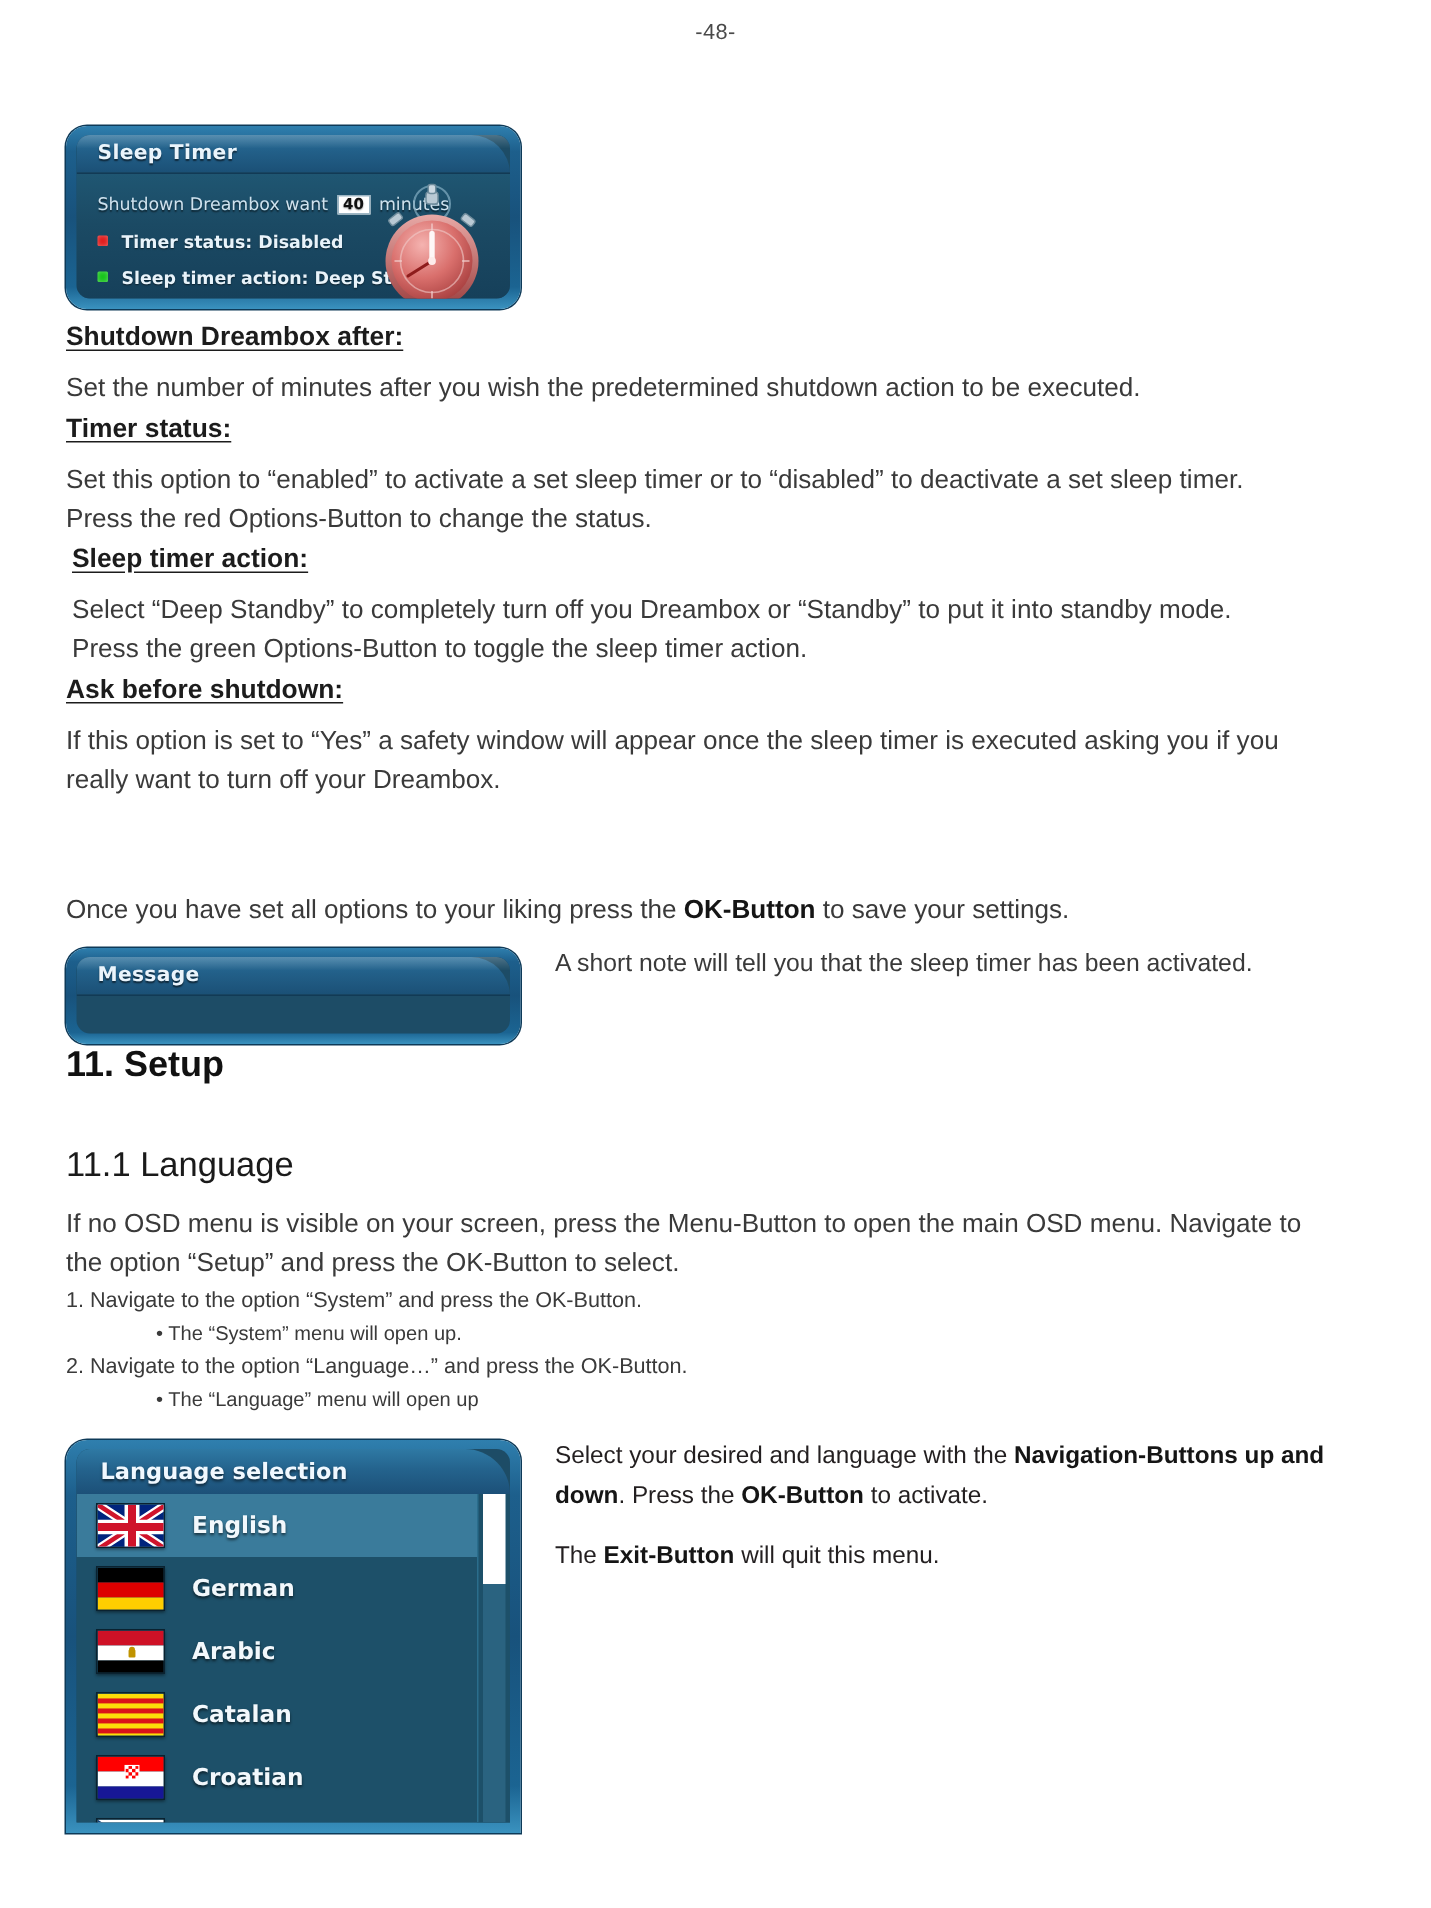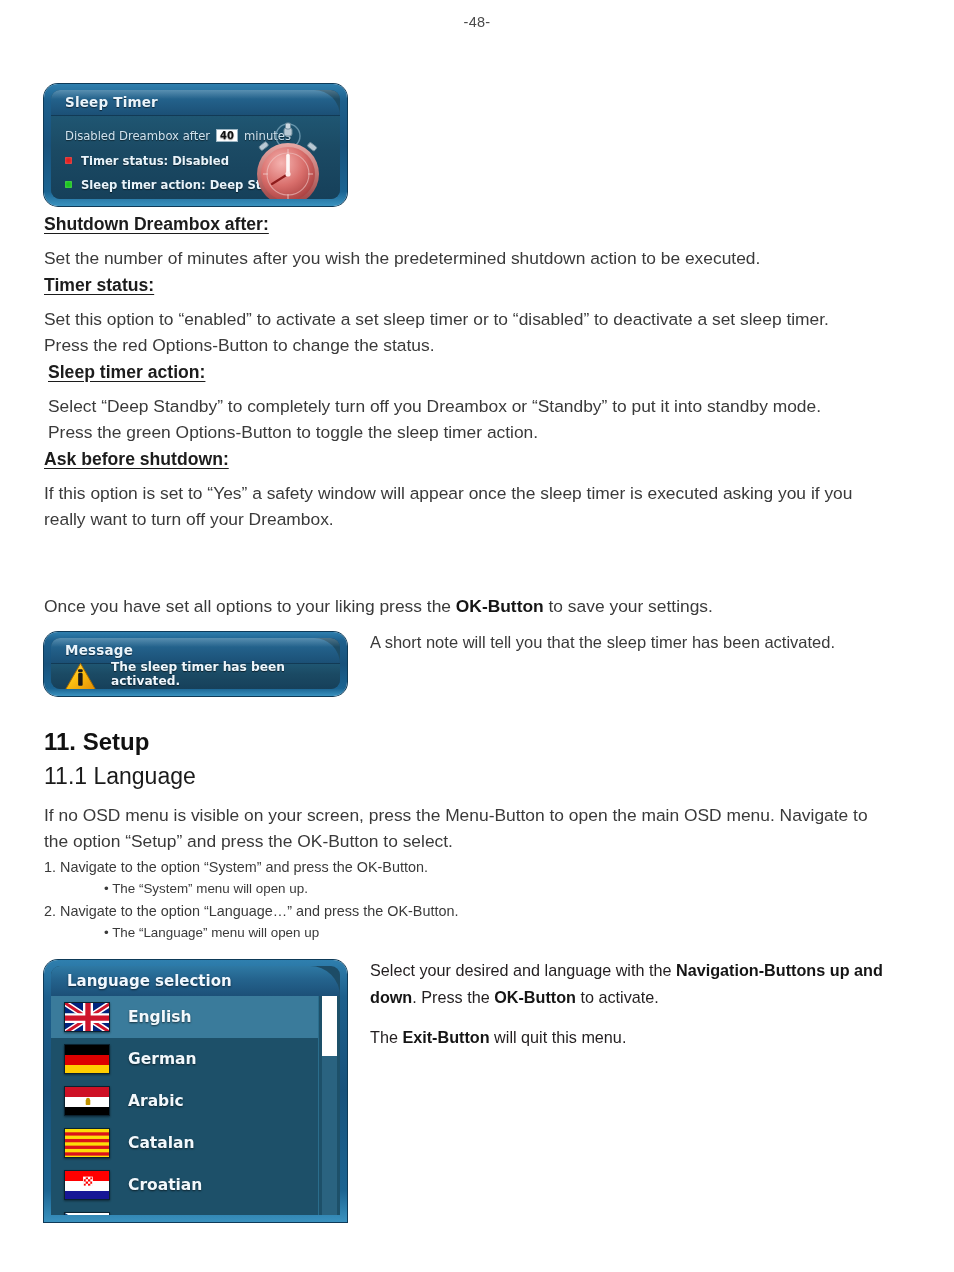--- a/index.html
+++ b/index.html
@@ -259,21 +259,21 @@
 <div class="page-number">-48-</div>
 
 <div class="osd" id="sleep-timer-shot">
   <div class="osd-inner">
     <div class="osd-titlebar">
       <div class="osd-title">Sleep Timer</div>
     </div>
     <div class="osd-body">
 
       <div class="st-row1">
-        <span>Disabled Dreambox after</span><span class="minutes-box">40</span><span>minutes</span>
+        <span>Shutdown Dreambox want</span><span class="minutes-box">40</span><span>minutes</span>
       </div>
 
       <div class="st-line" id="st-l1">
         <span class="led led-red"></span><span>Timer status: Disabled</span>
       </div>
       <div class="st-line" id="st-l2">
         <span class="led led-green"></span><span>Sleep timer action: Deep Standby</span>
       </div>
 
       <svg class="stopwatch" viewBox="0 0 76 86">
@@ -333,21 +333,21 @@
   <div style="position:absolute; top:447px; left:0; width:866px;">
     <div class="sub-head">Ask before shutdown:</div>
     <div class="body-text para" style="margin-top:9px;">If this option is set to “Yes” a safety window will appear once the sleep timer is executed asking you if you</div>
     <div class="body-text para">really want to turn off your Dreambox.</div>
   </div>
 
   <div class="body-text para" style="position:absolute; top:593px; left:0; width:866px;"><span>Once you have set all options to your liking press the </span><b>OK-Button</b><span> to save your settings.</span></div>
 
   <div class="body-text side-note" style="position:absolute; top:629px; left:326px; width:540px;">A short note will tell you that the sleep timer has been activated.</div>
 
-  <h1 class="chapter" style="position:absolute; top:727px; left:0;">11. Setup</h1>
+  <h1 class="chapter" style="position:absolute; top:695px; left:0;">11. Setup</h1>
   <h2 class="section" style="position:absolute; top:761px; left:0;">11.1 Language</h2>
 
   <div style="position:absolute; top:802px; left:0; width:866px;">
     <div class="body-text para">If no OSD menu is visible on your screen, press the Menu-Button to open the main OSD menu. Navigate to</div>
     <div class="body-text para">the option “Setup” and press the OK-Button to select.</div>
   </div>
 
   <div style="position:absolute; top:856px; left:0; width:866px;">
     <div class="numbered">1. Navigate to the option “System” and press the OK-Button.</div>
     <div class="bullet">• The “System” menu will open up.</div>
@@ -359,37 +359,20 @@
     <div class="sans-note"><span>Select your desired and language with the </span><b>Navigation-Buttons up and down</b><span>. Press the </span><b>OK-Button</b><span> to activate.</span></div>
     <div class="sans-note" style="margin-top:13px;"><span>The </span><b>Exit-Button</b><span> will quit this menu.</span></div>
   </div>
 
 </div>
 
 <div class="osd" id="message-shot">
   <div class="osd-inner">
     <div class="osd-titlebar">
       <div class="osd-title">Message</div>
-    </div>
-    <div class="osd-body">
-      <div class="msg-row">
-        <svg class="warn-icon" viewBox="0 0 34 30">
-          <defs>
-            <linearGradient id="warng" x1="0" y1="0" x2="1" y2="1">
-              <stop offset="0%" stop-color="#ffe46b"></stop>
-              <stop offset="45%" stop-color="#fdc010"></stop>
-              <stop offset="100%" stop-color="#e08a05"></stop>
-            </linearGradient>
-          </defs>
-          <polygon points="17,1 33,29 1,29" fill="url(#warng)" stroke="#a86a00" stroke-width="1"></polygon>
-          <rect x="14.6" y="11" width="4.6" height="13" rx="1" fill="#1a1a1a"></rect>
-          <rect x="14.6" y="7" width="4.6" height="3.2" rx="1" fill="#1a1a1a"></rect>
-        </svg>
-        <div class="msg-text">The sleep timer has been activated.</div>
-      </div>
     </div>
   </div>
 </div>
 
 <div class="osd" id="language-shot">
   <div class="osd-inner">
     <div class="lang-title-wrap">
       <div class="lang-title">Language selection</div>
     </div>
     <div class="lang-list-wrap">

